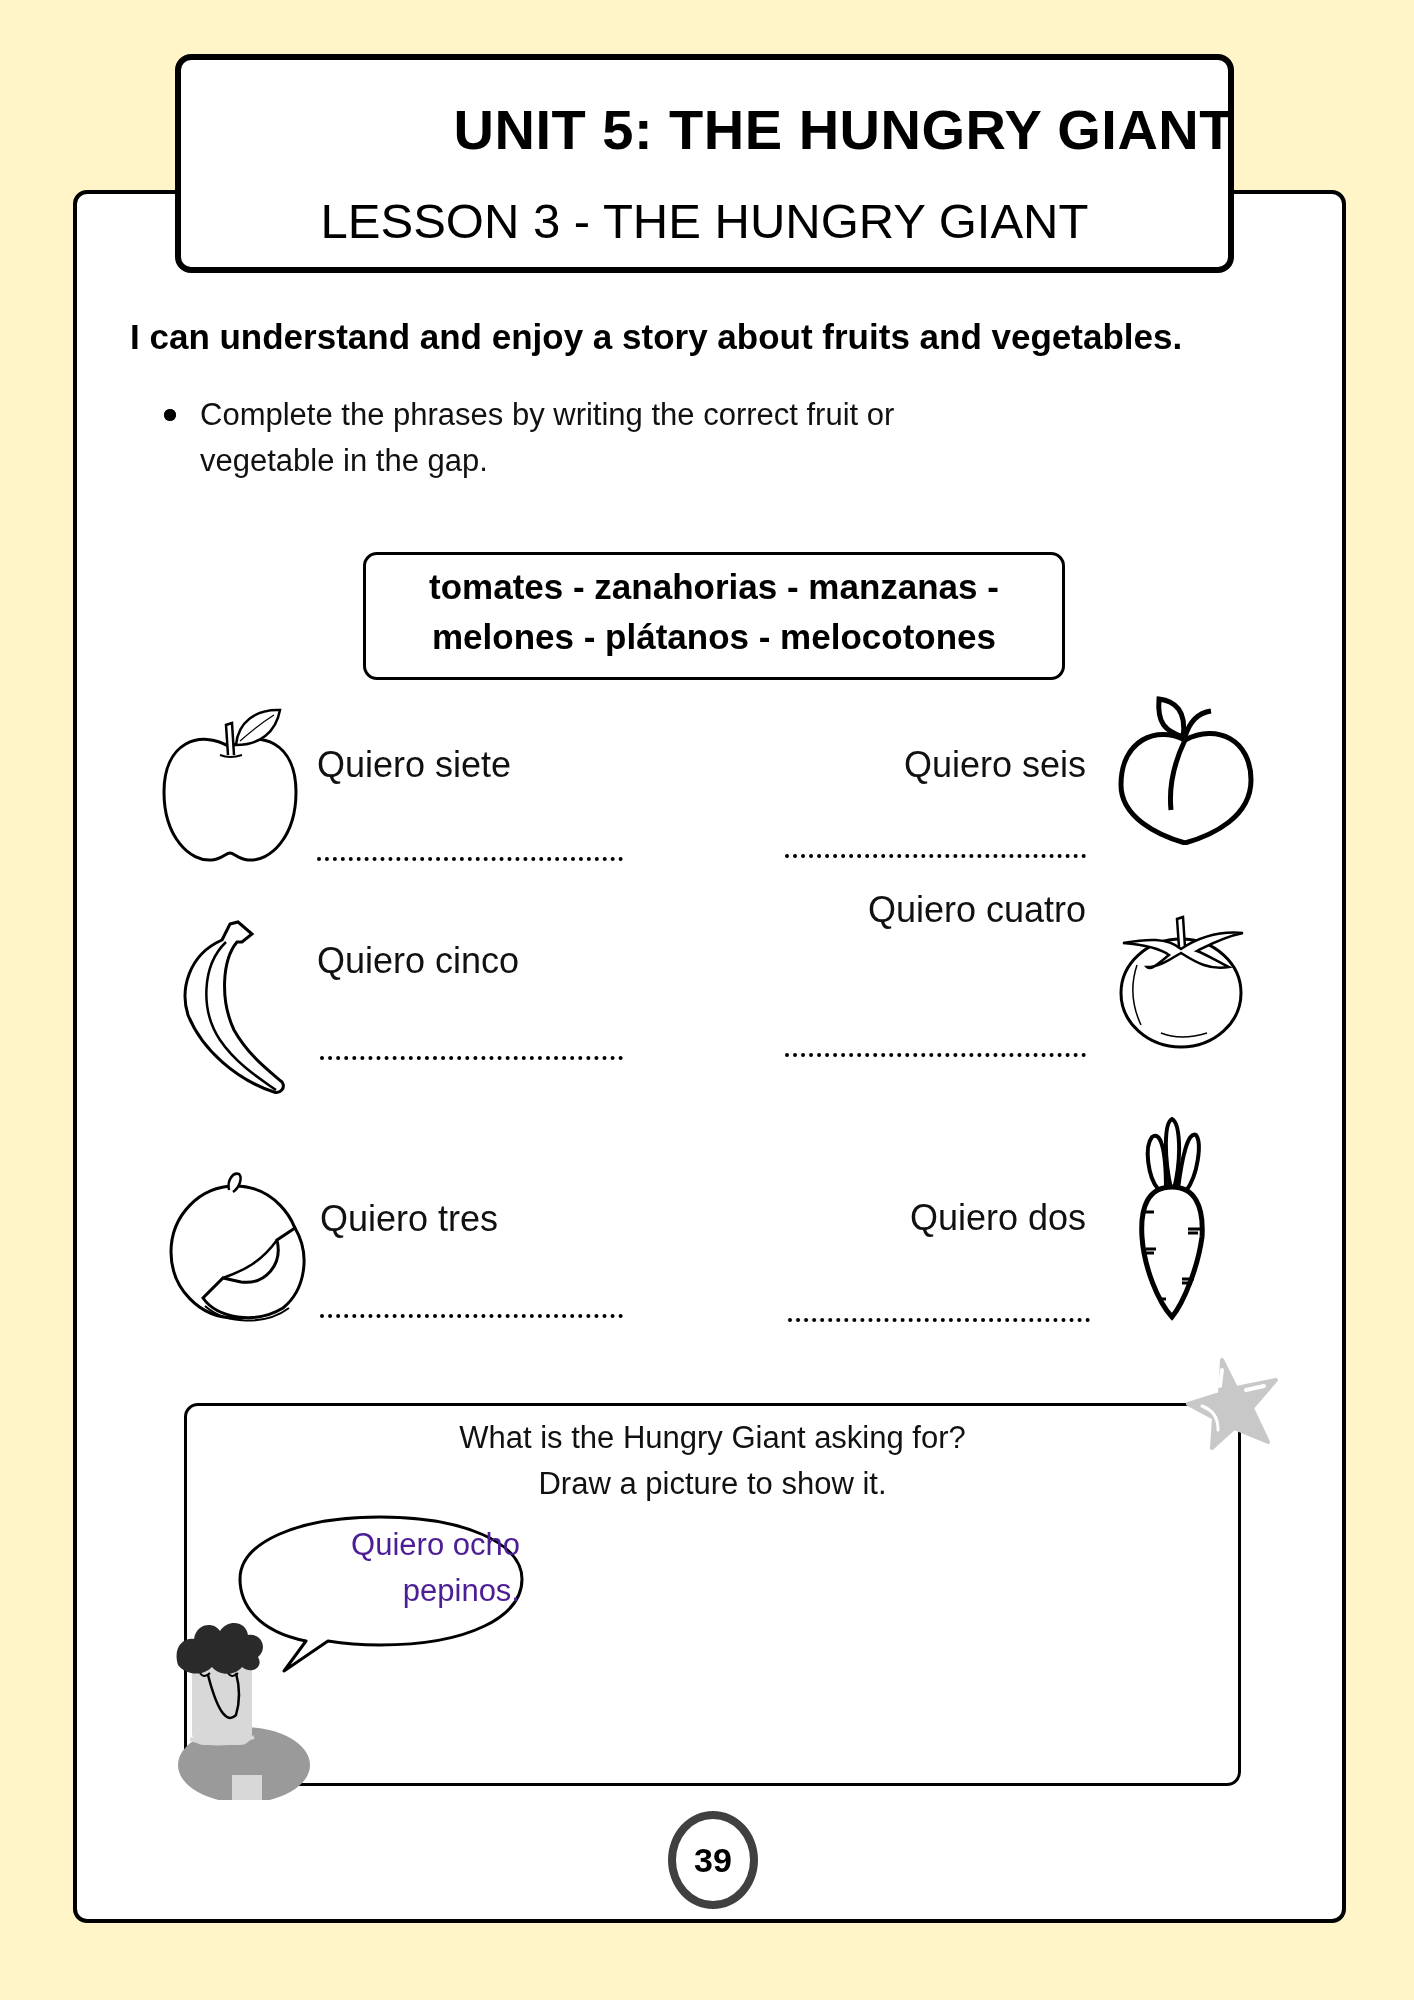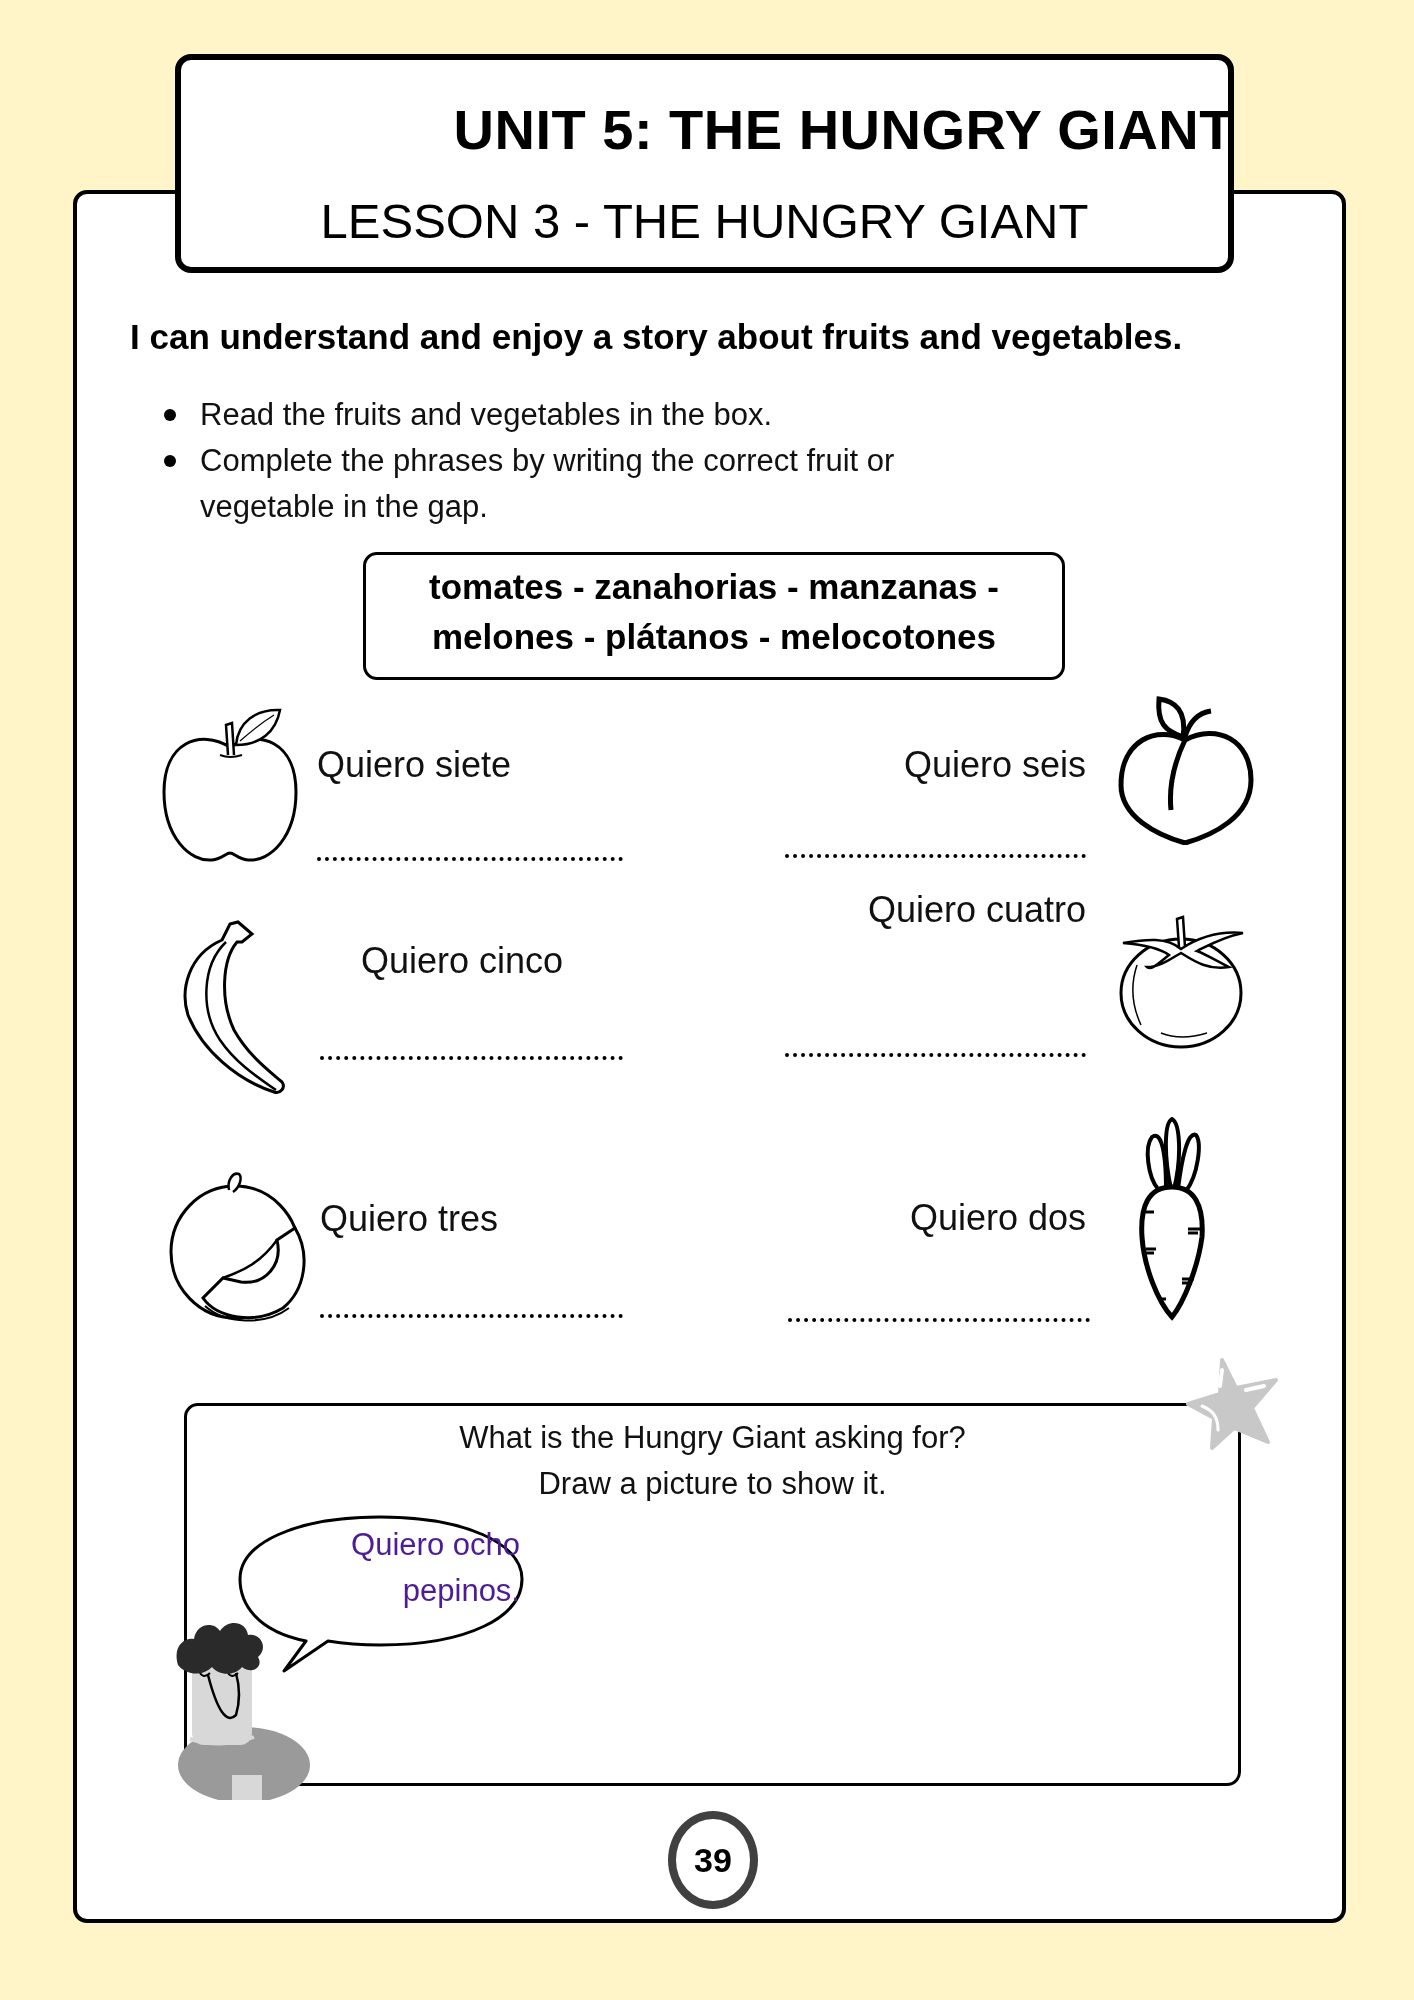--- a/index.html
+++ b/index.html
@@ -72,21 +72,21 @@
 <body>
 
 <div class="abs frame"></div>
 <div class="abs header-box"></div>
 <div class="abs title">UNIT 5: THE HUNGRY GIANT</div>
 <div class="abs subtitle">LESSON 3 - THE HUNGRY GIANT</div>
 
 <div class="abs objective">I can understand and enjoy a story about fruits and vegetables.</div>
 
 <ul class="abs instructions">
-  <li><span class="bullet"></span><span>Read the fruits and vegetables in the box.</span></li>
+  <li><span class="bullet"></span></li>
   <li style="padding-right:300px;"><span class="bullet"></span><span>Complete the phrases by writing the correct fruit or vegetable in the gap.</span></li>
 </ul>
 
 <div class="abs word-box"></div>
 <div class="abs word-line" style="top:565px;">tomates - zanahorias - manzanas -</div>
 <div class="abs word-line" style="top:615px;">melones - plátanos - melocotones</div>
 
 <div class="abs icon" style="left:160px;top:707px;">
   <svg width="140" height="158" viewBox="0 0 140 158">
     <path d="M70 40 C40 22 4 35 4 85 C4 130 30 155 52 153 C62 152 66 146 70 146 C74 146 78 152 88 153 C110 155 136 130 136 85 C136 35 100 22 70 40 Z" fill="#fff" stroke="#000" stroke-width="3"></path>
@@ -109,21 +109,21 @@
     <path d="M68 42 C72 28 80 18 94 16" fill="none" stroke="#000" stroke-width="5"></path>
   </svg>
 </div>
 
 <div class="abs icon" style="left:182px;top:920px;">
   <svg width="104" height="175" viewBox="0 0 104 175">
     <path d="M48 4 L56 2 L70 14 L60 22 L55 22 C40 40 38 80 52 110 C66 135 86 150 100 162 C104 168 98 174 92 172 C55 160 20 130 6 95 C-2 70 6 35 40 20 Z" fill="#fff" stroke="#000" stroke-width="3"></path>
     <path d="M44 22 C20 45 18 90 38 120 C55 145 80 160 94 170" fill="none" stroke="#000" stroke-width="2.5"></path>
   </svg>
 </div>
-<div class="abs phrase" style="left:317px;top:939px;margin-left:44px;">Quiero cinco</div>
+<div class="abs phrase" style="left:317px;top:939px;">Quiero cinco</div>
 <div class="abs dots" style="left:320px;top:1056px;width:303px;"></div>
 
 <div class="abs phrase right" style="left:786px;width:300px;top:888px;">Quiero cuatro</div>
 <div class="abs dots" style="left:785px;top:1053px;width:301px;"></div>
 <div class="abs icon" style="left:1117px;top:915px;">
   <svg width="130" height="135" viewBox="0 0 130 135">
     <ellipse cx="64" cy="78" rx="60" ry="54" fill="#fff" stroke="#000" stroke-width="3"></ellipse>
     <path d="M20 50 Q10 80 24 110" fill="none" stroke="#000" stroke-width="1.5"></path>
     <path d="M44 118 Q64 126 90 118" fill="none" stroke="#000" stroke-width="1.5"></path>
     <path d="M62 32 L60 4 L66 2 L68 32" fill="#fff" stroke="#000" stroke-width="2.5"></path>

